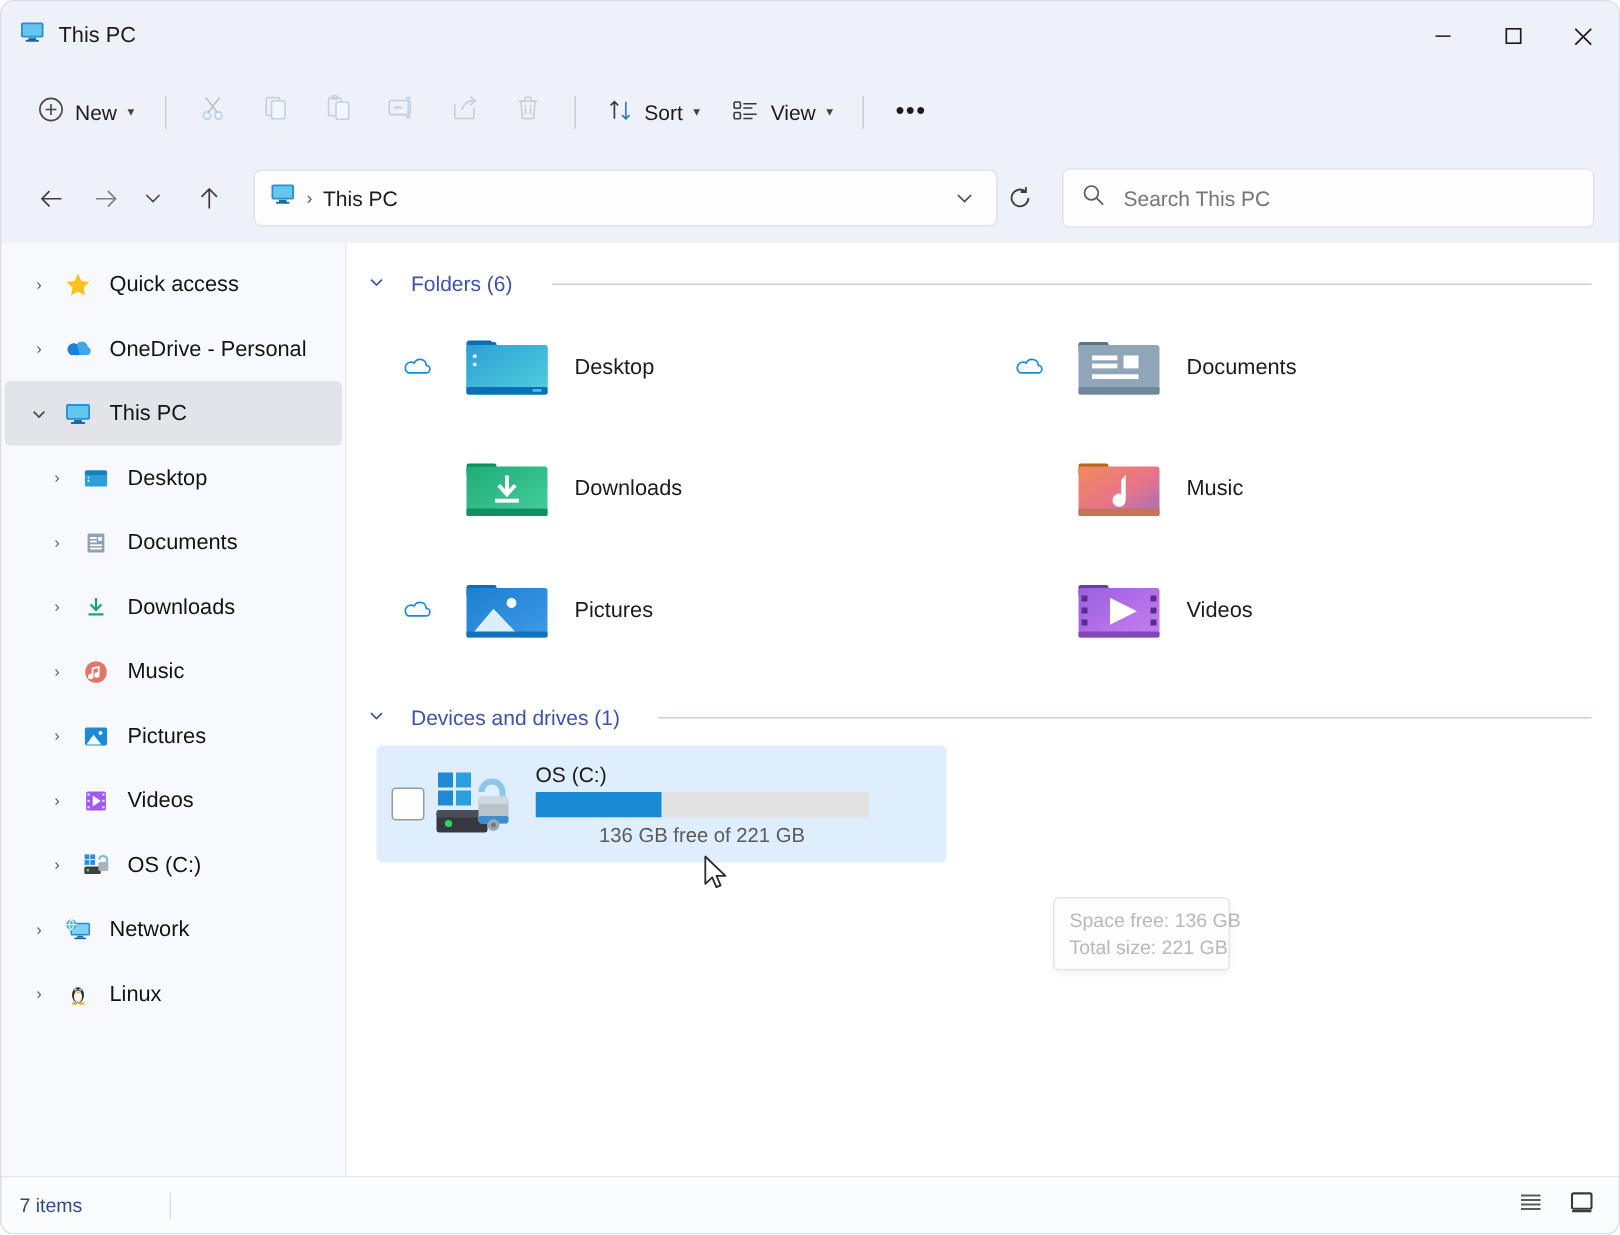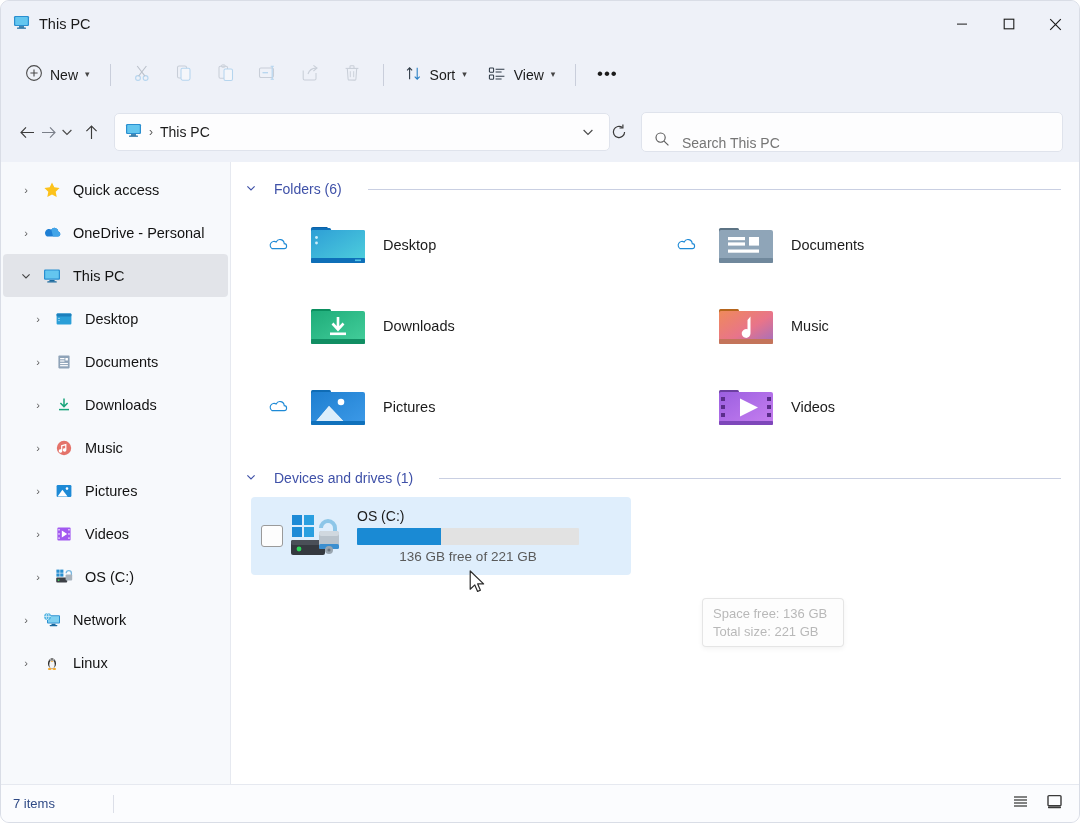--- a/index.html
+++ b/index.html
@@ -66,23 +66,23 @@
     flex: 0 0 auto; width: 496px; height: 38px; margin-left: 12px;
     background: #fdfdfe; border: 1px solid #dfe3ec; border-radius: 5px;
     display: flex; align-items: center; padding: 0 8px 0 10px;
   }
   .crumb-sep { color: #5a5a5a; font-size: 12px; margin: 0 7px; }
   .crumb-text { font-size: 14px; color: #1b1b1b; }
   .addr-right { margin-left: auto; display: flex; align-items: center; gap: 4px; }
   .addr-icon { width: 26px; height: 28px; display:flex; align-items:center; justify-content:center; color:#3a3a3a; }
   .refresh-btn { width: 30px; height: 32px; display:flex;align-items:center;justify-content:center; color:#3a3a3a; }
   .searchbox {
-    flex: 0 0 auto; width: 422px; height: 40px; margin-left: 13px;
+    flex: 0 0 auto; width: 355px; height: 40px; margin-left: 13px;
     background: #fdfdfe; border: 1px solid #dfe3ec; border-radius: 5px;
-    display: flex; align-items: flex-end; padding: 0 12px; gap: 12px;
+    display: flex; align-items: center; padding: 0 12px; gap: 12px;
   }
   .search-ph { font-size: 14px; color: #5c5c5c; }
 
   
   .body-area {
     position: absolute; top: 161px; left: 0; right: 0; bottom: 38px;
     display: flex; background: #ffffff;
   }
   .sidebar {
     width: 230px; height: 100%; background: #f7f9fc;
@@ -133,21 +133,21 @@
   .drive-ico { width: 74px; min-width: 74px; display: flex; align-items: center; justify-content: center; }
   .drive-meta { display: flex; flex-direction: column; gap: 4px; }
   .drive-name { font-size: 14px; color: #1b1b1b; }
   .drive-bar { width: 222px; height: 17px; background: #e2e2e2; border-radius: 1px; overflow: hidden; }
   .drive-bar-fill { height: 100%; background: #1a8ad4; }
   .drive-sub { font-size: 13.5px; color: #5a5a5a; text-align: center; }
 
   
   .tooltip {
     position: absolute; left: 471px; top: 436px;
-    width: 142px; padding: 7px 10px;
+    width: 118px; padding: 7px 10px;
     background: rgba(250,250,250,0.45);
     border: 1px solid rgba(200,200,200,0.45);
     border-radius: 4px;
     box-shadow: 0 2px 5px rgba(0,0,0,0.05);
     display: flex; flex-direction: column; gap: 3px;
   }
   .tooltip-line { font-size: 13px; color: rgba(80,80,80,0.40); white-space: nowrap; }
 
   .cursor { position: absolute; left: 238px; top: 408px; }
 

